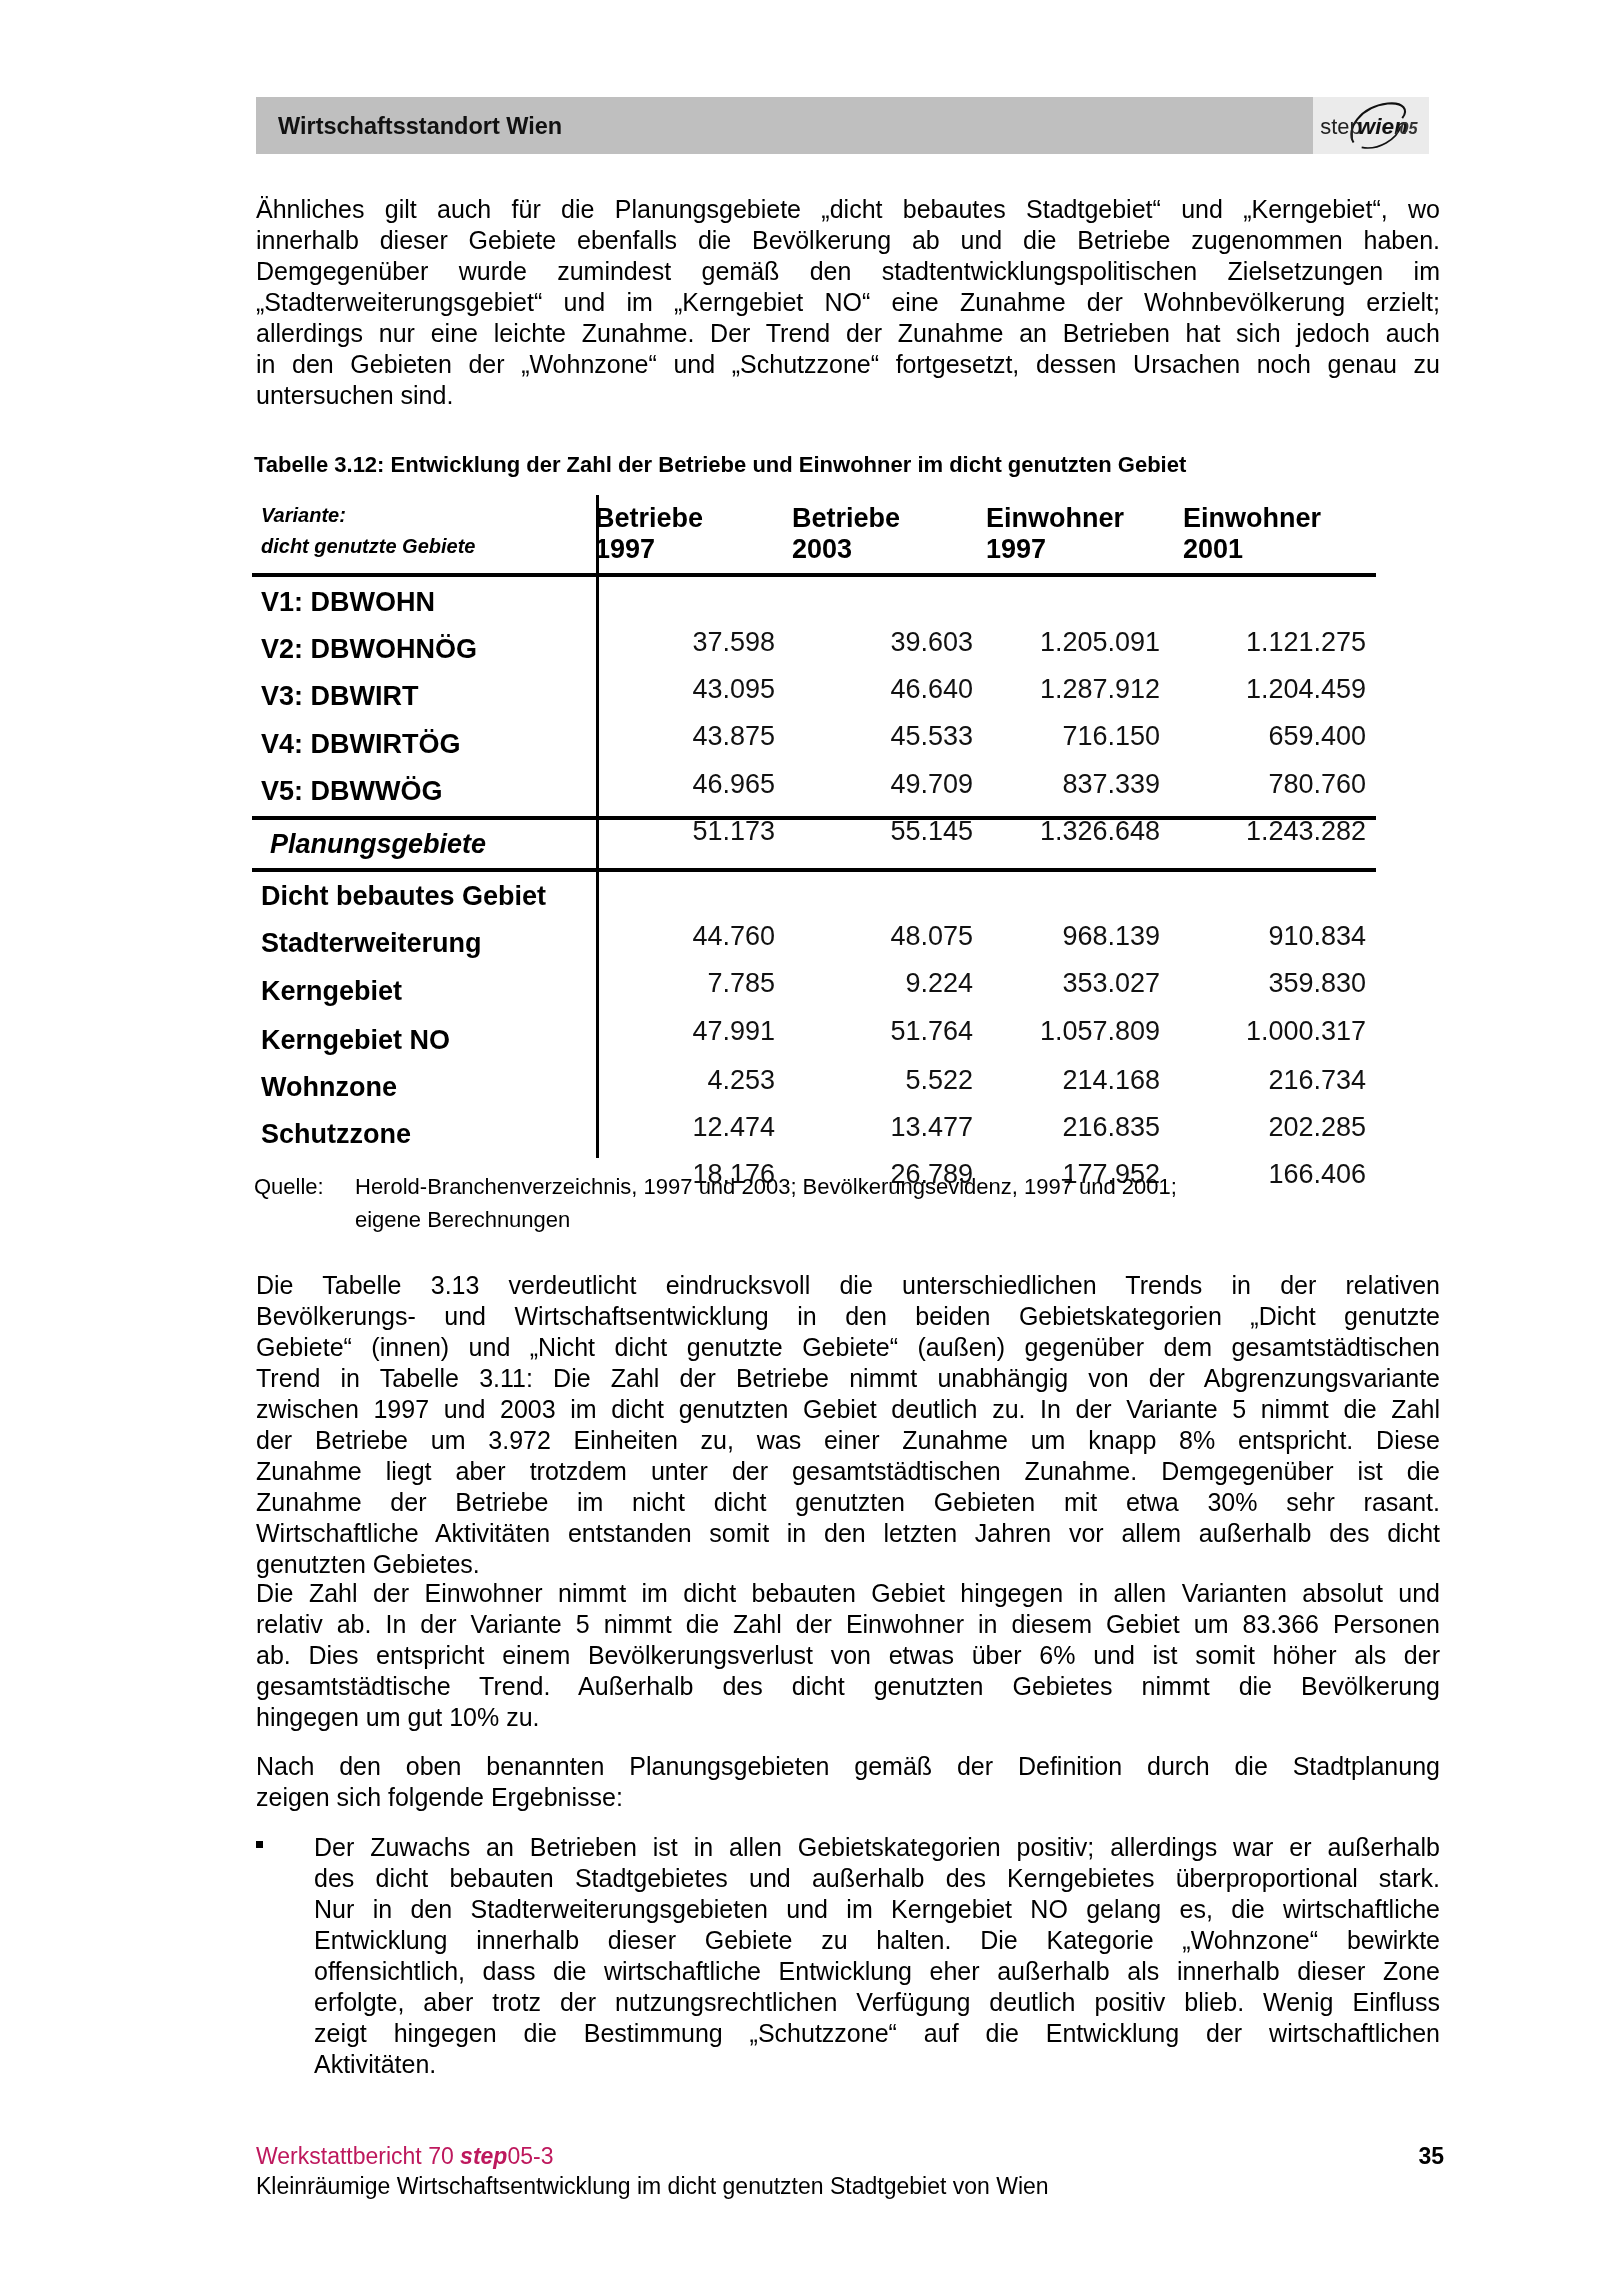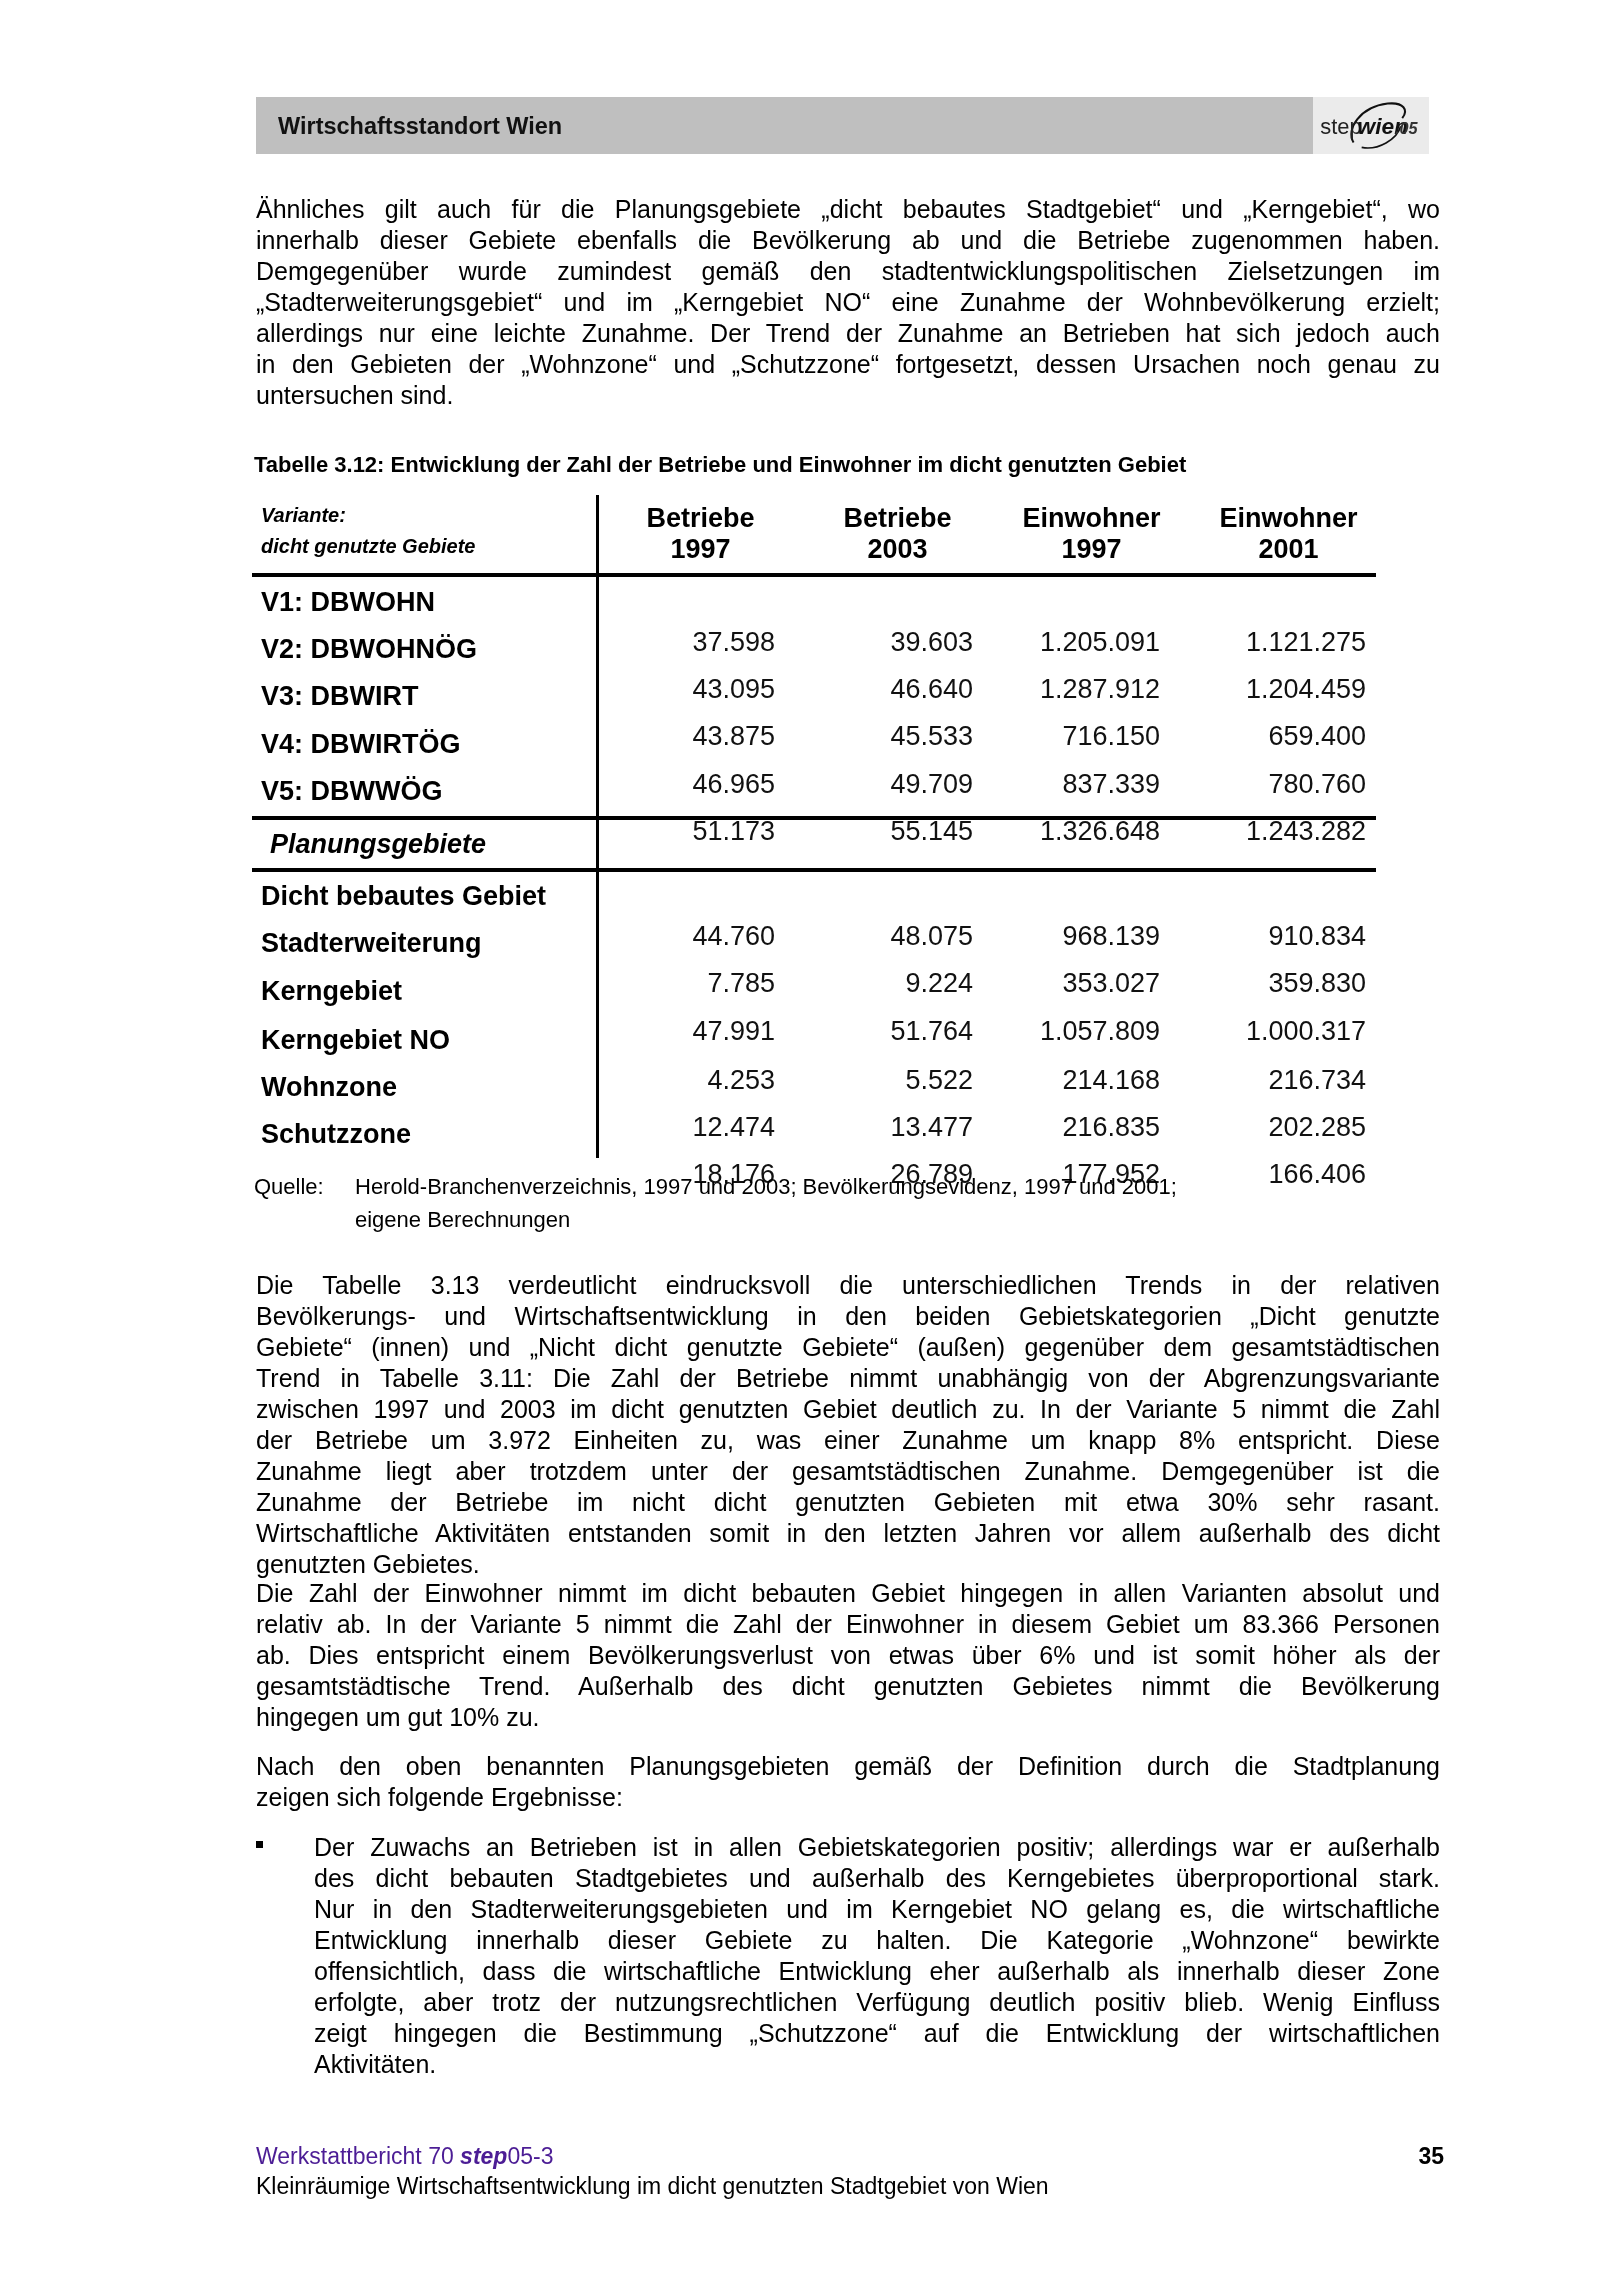--- a/index.html
+++ b/index.html
@@ -15,36 +15,36 @@
   
   .para { left: 256px; width: 1184px; font-size: 25px; line-height: 31px; }
   .ln { display: block; height: 31px; overflow: visible; text-align: justify; text-align-last: justify; white-space: normal; }
   .ln.last { text-align-last: left; }
   .bullet-text { left: 314px; width: 1126px; }
   .bullet-mark { left: 256px; top: 1841px; width: 6.5px; height: 7.3px; background: #000; }
 
   
   .caption { left: 254px; top: 453px; font-size: 22px; line-height: 24px; font-weight: bold; white-space: nowrap; }
   .th-label { left: 261px; top: 500px; font-size: 20px; line-height: 31px; font-weight: bold; font-style: italic; white-space: nowrap; }
-  .th-col { top: 503px; width: 211px; text-align: center; font-size: 27px; line-height: 31px; font-weight: bold; white-space: nowrap; }
+  .th-col { top: 503px; width: 211px; text-align: left; font-size: 27px; line-height: 31px; font-weight: bold; white-space: nowrap; }
   .th-c1 { left: 595px; } .th-c2 { left: 792px; } .th-c3 { left: 986px; } .th-c4 { left: 1183px; }
   .hline { left: 252px; width: 1124px; height: 4px; background: #000; }
   .vline { left: 596px; top: 495px; width: 3.2px; height: 663px; background: #000; }
   .row { left: 0; width: 1622px; height: 32px; }
   .row .lab { position: absolute; left: 261px; top: 0; line-height: 32px; font-size: 27px; font-weight: bold; white-space: nowrap; }
   .row .lab.it { left: 270px; font-style: italic; }
   .row .val { position: absolute; top: 0; line-height: 32px; font-size: 27px; text-align: right; white-space: nowrap; color: #111; margin-top: 40px; }
   .c1 { right: 847px; } .c2 { right: 649px; } .c3 { right: 462px; } .c4 { right: 256px; }
 
   
   .src-label { left: 254px; top: 1170px; font-size: 22px; line-height: 33px; }
   .src-text { left: 355px; top: 1170px; font-size: 22px; line-height: 33px; white-space: nowrap; }
 
   
-  .ftr1 { left: 256px; top: 2141px; font-size: 23px; line-height: 30px; color: #4c1d95; white-space: nowrap; }
+  .ftr1 { left: 256px; top: 2141px; font-size: 23px; line-height: 30px; color: #be185d; white-space: nowrap; }
   .ftr1 .it { font-weight: bold; font-style: italic; }
   .ftr-page { right: 178px; top: 2141px; font-size: 23px; line-height: 30px; font-weight: bold; }
   .ftr2 { left: 256px; top: 2171px; font-size: 23px; line-height: 30px; white-space: nowrap; }
 </style>
 </head>
 <body>
 
 <div class="abs hdr-bar"></div>
 <div class="abs hdr-title">Wirtschaftsstandort Wien</div>
 <div class="abs hdr-logo">

